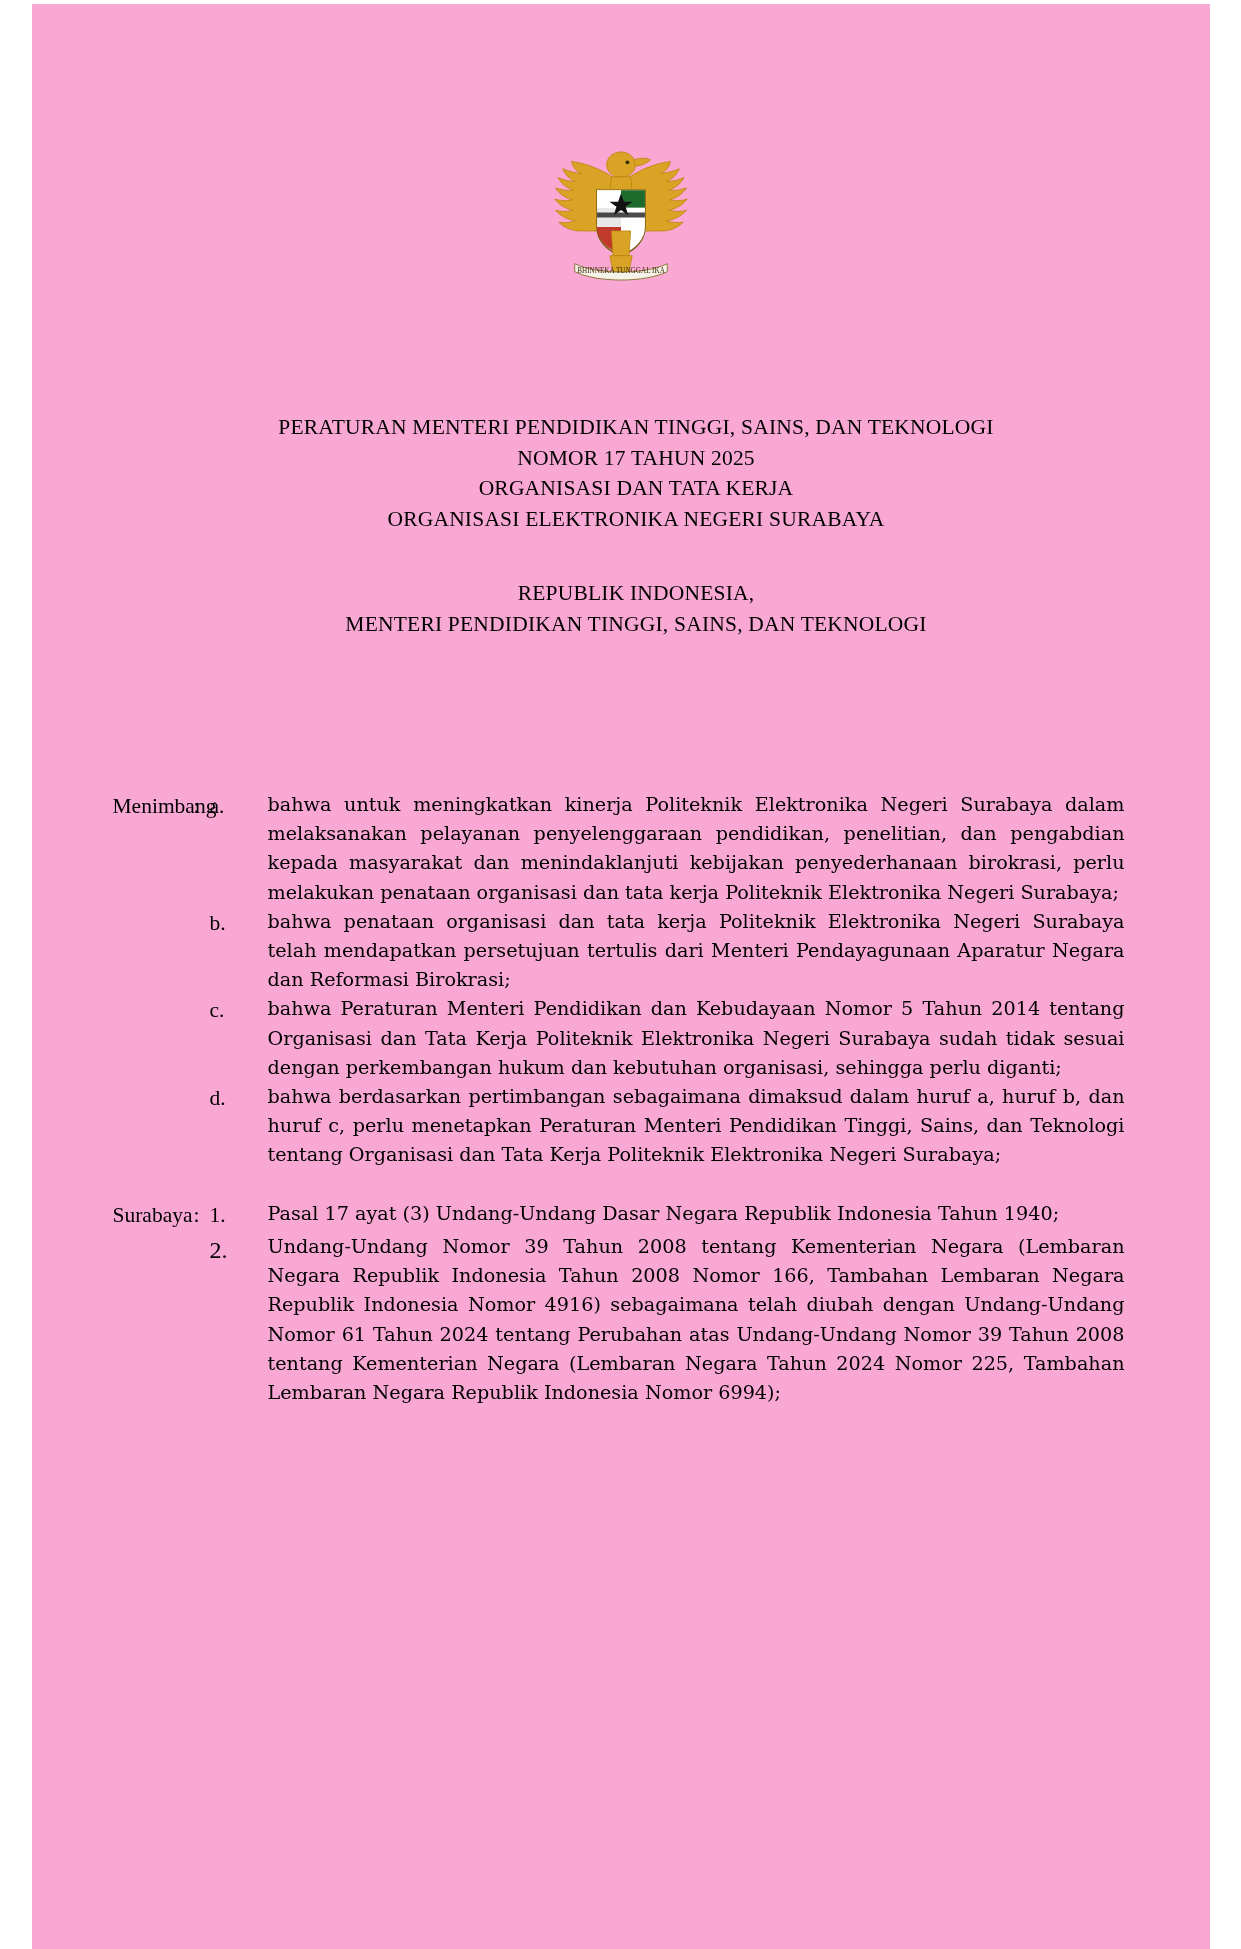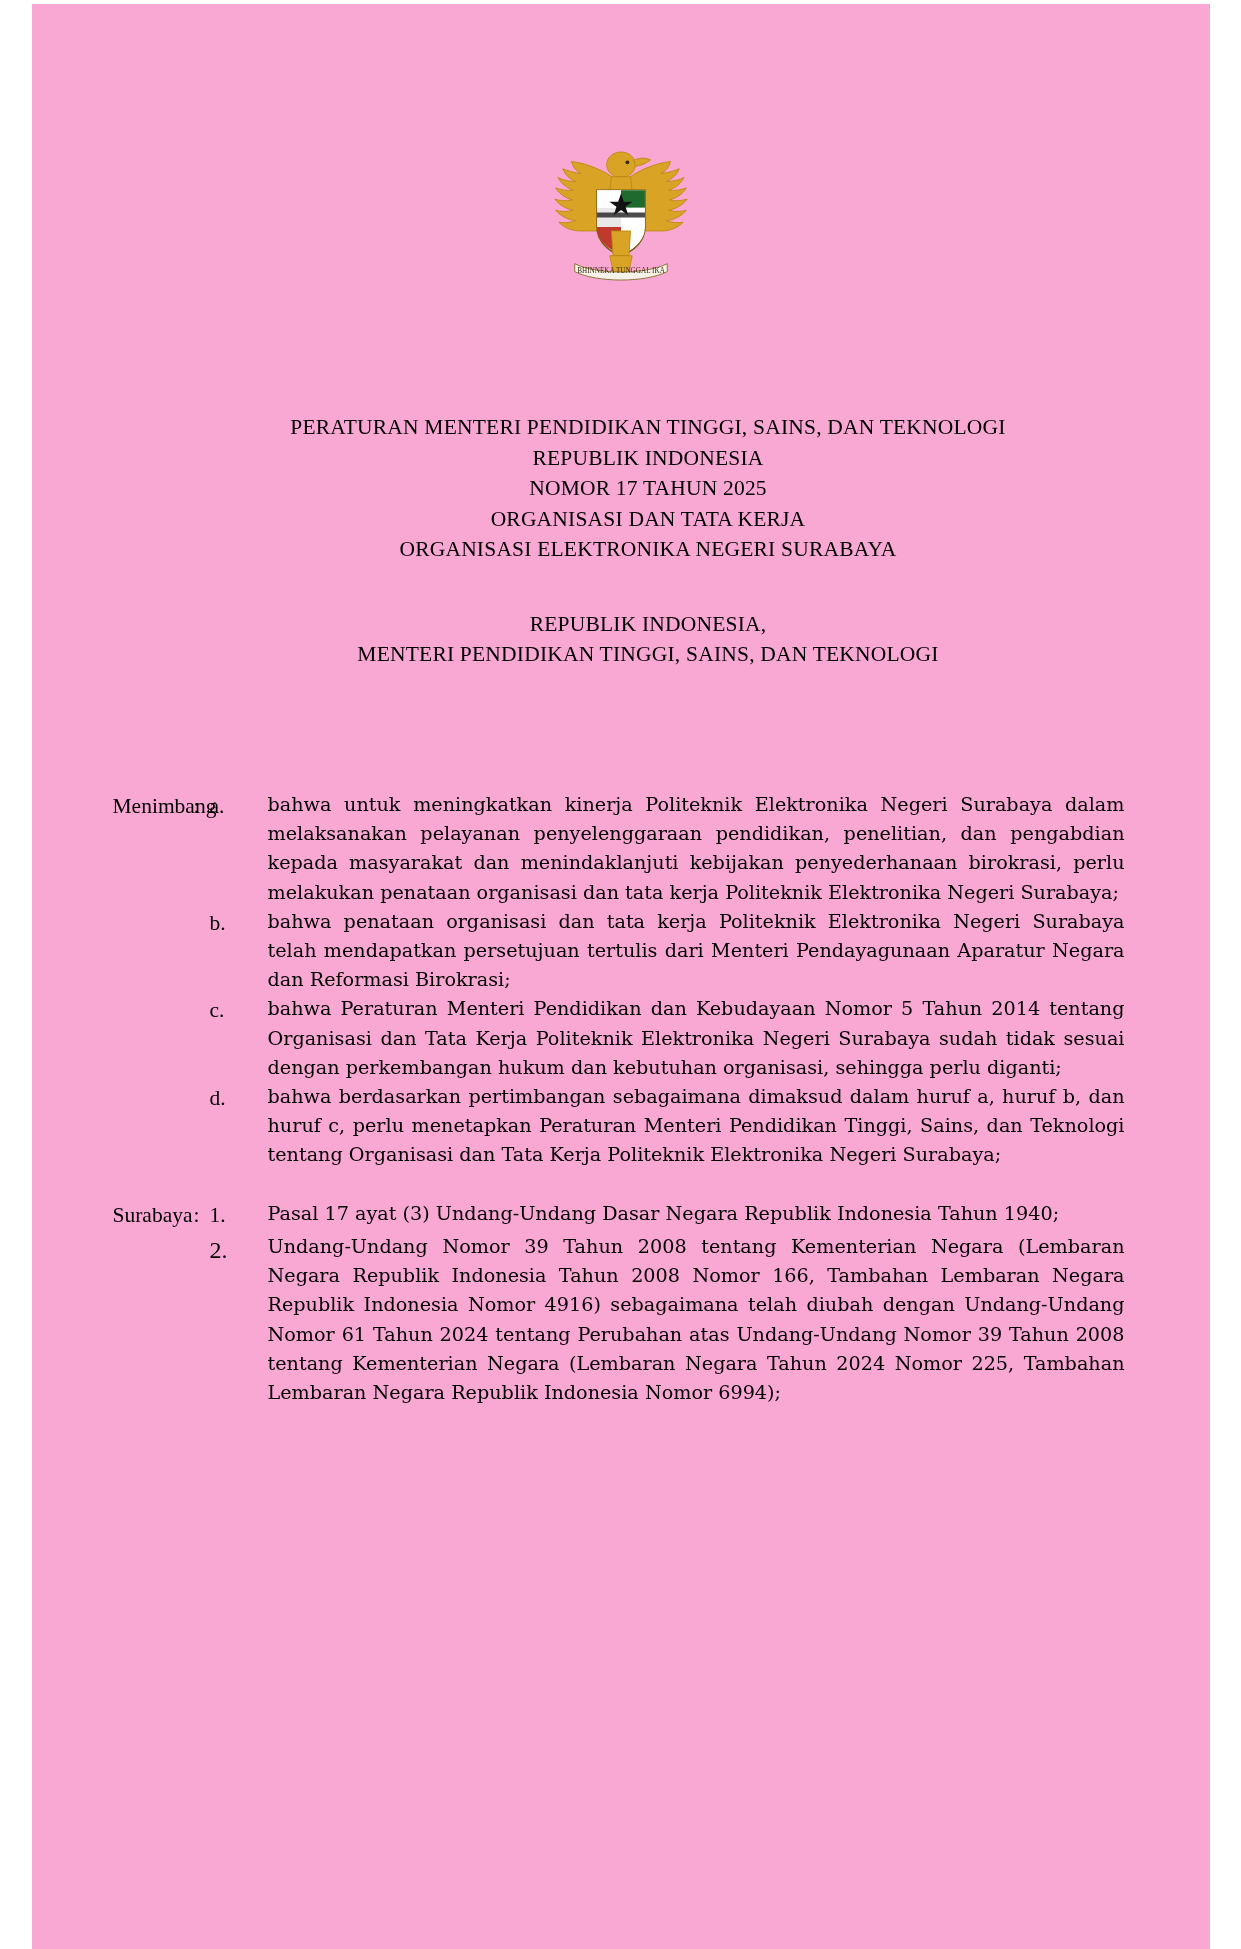--- a/index.html
+++ b/index.html
@@ -25,21 +25,21 @@
     display: flex;
     justify-content: center;
   }
   .emblem {
     width: 160px;
     height: 150px;
   }
   .title-block {
     position: absolute;
     top: 408px;
-    left: 146px;
+    left: 134px;
     width: 941px;
     text-align: center;
     font-size: 21.5px;
     line-height: 1.42;
     letter-spacing: 0.2px;
   }
   .title-block .line {
     white-space: nowrap;
   }
   .gap-sm { height: 22px; }
@@ -140,21 +140,20 @@
 
       <g>
         <path d="M42 150 C70 164 130 164 158 150 L158 160 C130 174 70 174 42 160 Z" fill="#f5f2ea" stroke="#8a7232" stroke-width="1.2"></path>
         <text x="100" y="162" font-size="9" text-anchor="middle" fill="#3b2b09" font-family="&quot;Liberation Serif&quot;, serif">BHINNEKA TUNGGAL IKA</text>
       </g>
     </svg>
   </div>
 
   <div class="title-block">
     <div class="line">PERATURAN MENTERI PENDIDIKAN TINGGI, SAINS, DAN TEKNOLOGI</div>
-    <div class="line">REPUBLIK INDONESIA</div>
     <div class="line">NOMOR 17 TAHUN 2025</div>
     <div class="line">ORGANISASI DAN TATA KERJA</div>
     <div class="line">ORGANISASI ELEKTRONIKA NEGERI SURABAYA</div>
     <div class="gap-sm"></div>
     <div class="gap-md"></div>
     <div class="line">REPUBLIK INDONESIA,</div>
     <div class="line">MENTERI PENDIDIKAN TINGGI, SAINS, DAN TEKNOLOGI</div>
   </div>
 
   <div class="body-area">

